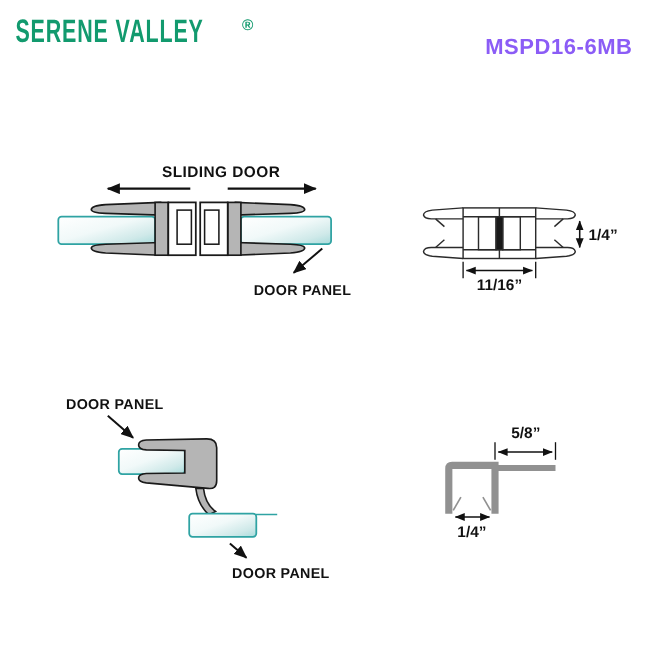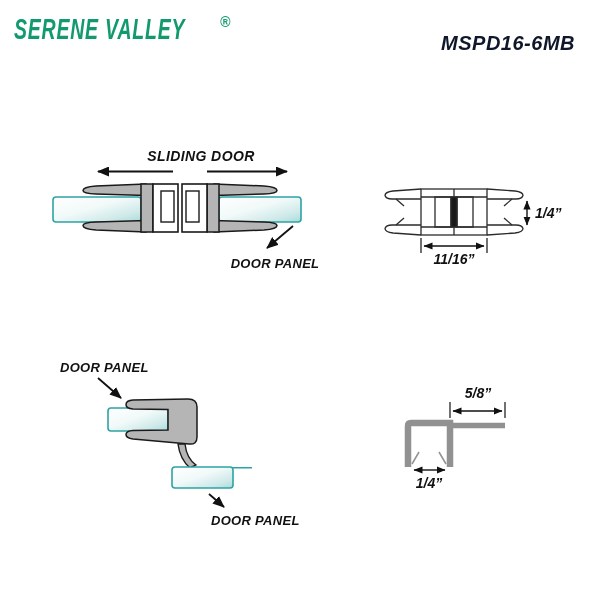--- a/index.html
+++ b/index.html
@@ -1,24 +1,24 @@
 <!DOCTYPE html>
 <html><head>
 <meta charset="utf-8">
 <style>
   html,body{margin:0;padding:0;background:#fff;}
   .canvas{position:relative;width:600px;height:600px;background:#fff;overflow:hidden;
-          font-family:"Liberation Sans",sans-serif;font-style:italic;}
+          font-family:"Liberation Sans",sans-serif;}
   
   .logo{position:absolute;left:14px;top:14px;white-space:nowrap;color:#129A6E;}
   .logo-text{display:inline-block;font-size:25px;font-weight:700;letter-spacing:1px;
              transform:scale(0.78,1.18);transform-origin:left center;}
   .logo-reg{display:inline-block;font-size:14px;font-weight:700;vertical-align:10px;margin-left:-18px;}
   .product-code{position:absolute;right:25px;top:32px;font-size:20px;font-weight:700;
-                color:#0f172a;letter-spacing:0.5px;}
+                color:#8b5cf6;letter-spacing:0.5px;}
   
   .diagram{position:absolute;left:0;top:0;}
   text{font-family:"Liberation Sans",sans-serif;fill:#111;}
   .lbl{font-size:13px;font-weight:700;letter-spacing:0.3px;}
   .ttl{font-size:14px;font-weight:700;letter-spacing:0.4px;}
   .dim{font-size:14px;font-weight:700;}
 </style>
 </head>
 <body>
 

